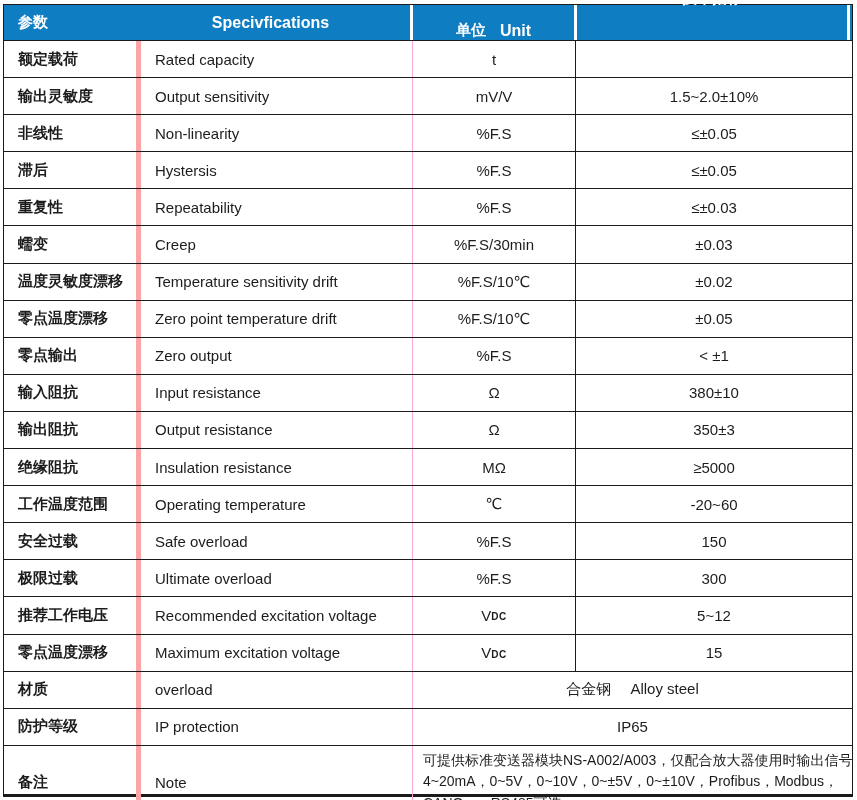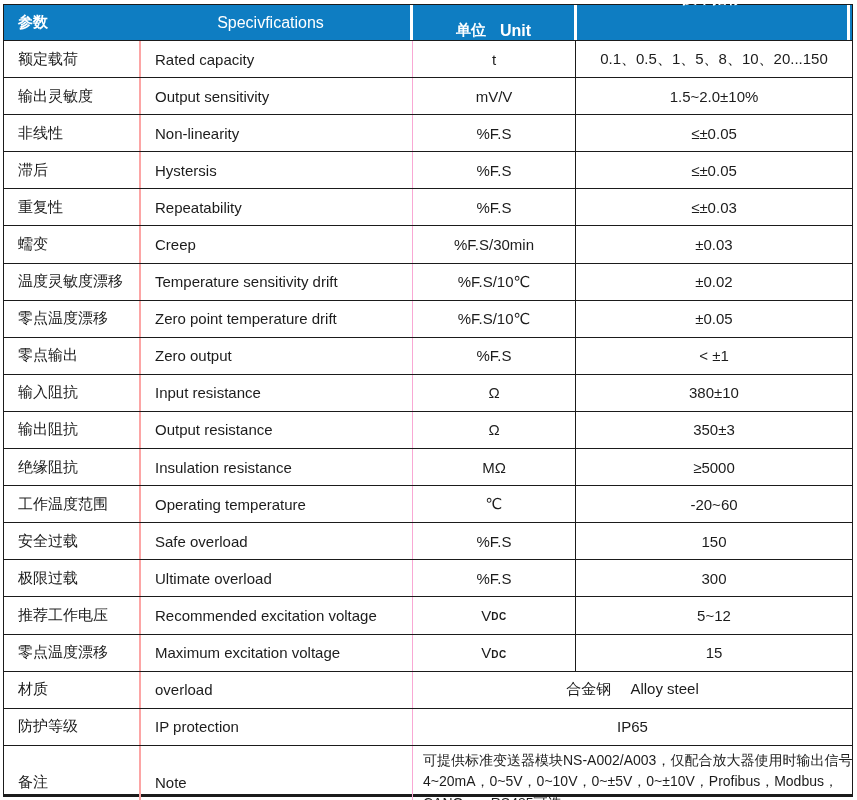--- a/index.html
+++ b/index.html
@@ -8,28 +8,28 @@
     border:1px solid #1b1b1b;border-bottom-width:3px;display:flex;flex-direction:column;background:#fff;}
   
   .header-row{height:35px;flex-shrink:0;display:flex;background:#86efac;}
   .h-seg{background:#0e7dc2;color:#ffffff;display:flex;align-items:center;height:100%;box-sizing:border-box;}
   .h-gap{width:3px;height:100%;background:#ffffff;flex-shrink:0;}
   .h-seg1{width:406px;flex-shrink:0;}
   .h-seg2{width:161px;flex-shrink:0;justify-content:center;gap:14px;align-items:flex-end;}
   .h-seg3{width:270px;flex-shrink:0;justify-content:center;gap:30px;flex-direction:column;}
   .h-seg4{flex:1;}
   .h-param{width:123px;padding-left:14px;font-size:15px;font-weight:bold;flex-shrink:0;}
-  .h-spec{flex:1;text-align:center;font-size:16px;font-weight:normal;padding-right:10px;}
+  .h-spec{flex:1;text-align:center;font-size:16px;font-weight:bold;padding-right:10px;}
   .h-zh{font-size:15px;font-weight:bold;}
   .h-en{font-size:16px;font-weight:bold;}
   
   .row{display:flex;height:36.1px;flex-shrink:0;border-top:1px solid #1b1b1b;}
   .note-row{flex:1;height:auto;}
   .cell{box-sizing:border-box;display:flex;align-items:center;color:#1c1c1c;font-size:15px;overflow:hidden;}
-  .c1{width:137px;border-right:2px solid #fca5a5;padding-left:14px;flex-shrink:0;}
+  .c1{width:137px;border-right:5px solid #fca5a5;padding-left:14px;flex-shrink:0;font-weight:bold;}
   .c2{width:272px;border-right:1px solid #f9a8d4;padding-left:14px;flex-shrink:0;}
   .c3{width:163px;border-right:1px solid #1b1b1b;justify-content:center;flex-shrink:0;}
   .c4{flex:1;justify-content:center;}
   .c-merged{flex:1;justify-content:center;}
   .u-sub{font-size:10px;font-weight:600;letter-spacing:0.5px;padding-top:3px;}
   .note-cell{flex-direction:column;justify-content:center;align-items:flex-start;padding:4px 10px;}
   .note-line{font-size:14px;line-height:21.5px;text-align:left;width:100%;white-space:nowrap;}
 </style>
 </head>
 <body>
@@ -54,21 +54,20 @@
     <div class="h-seg h-seg4"></div>
   </div>
 
 <div class="row">
       <div class="cell c1">额定载荷</div>
       <div class="cell c2">Rated capacity</div>
       <div class="cell c3">
         <span>t</span>
         <span class="u-sub"></span>
       </div>
-      <div class="cell c4">0.1、0.5、1、5、8、10、20...150</div>
     </div>
     <div class="row">
       <div class="cell c1">输出灵敏度</div>
       <div class="cell c2">Output sensitivity</div>
       <div class="cell c3">
         <span>mV/V</span>
         <span class="u-sub"></span>
       </div>
       <div class="cell c4">1.5~2.0±10%</div>
     </div>

